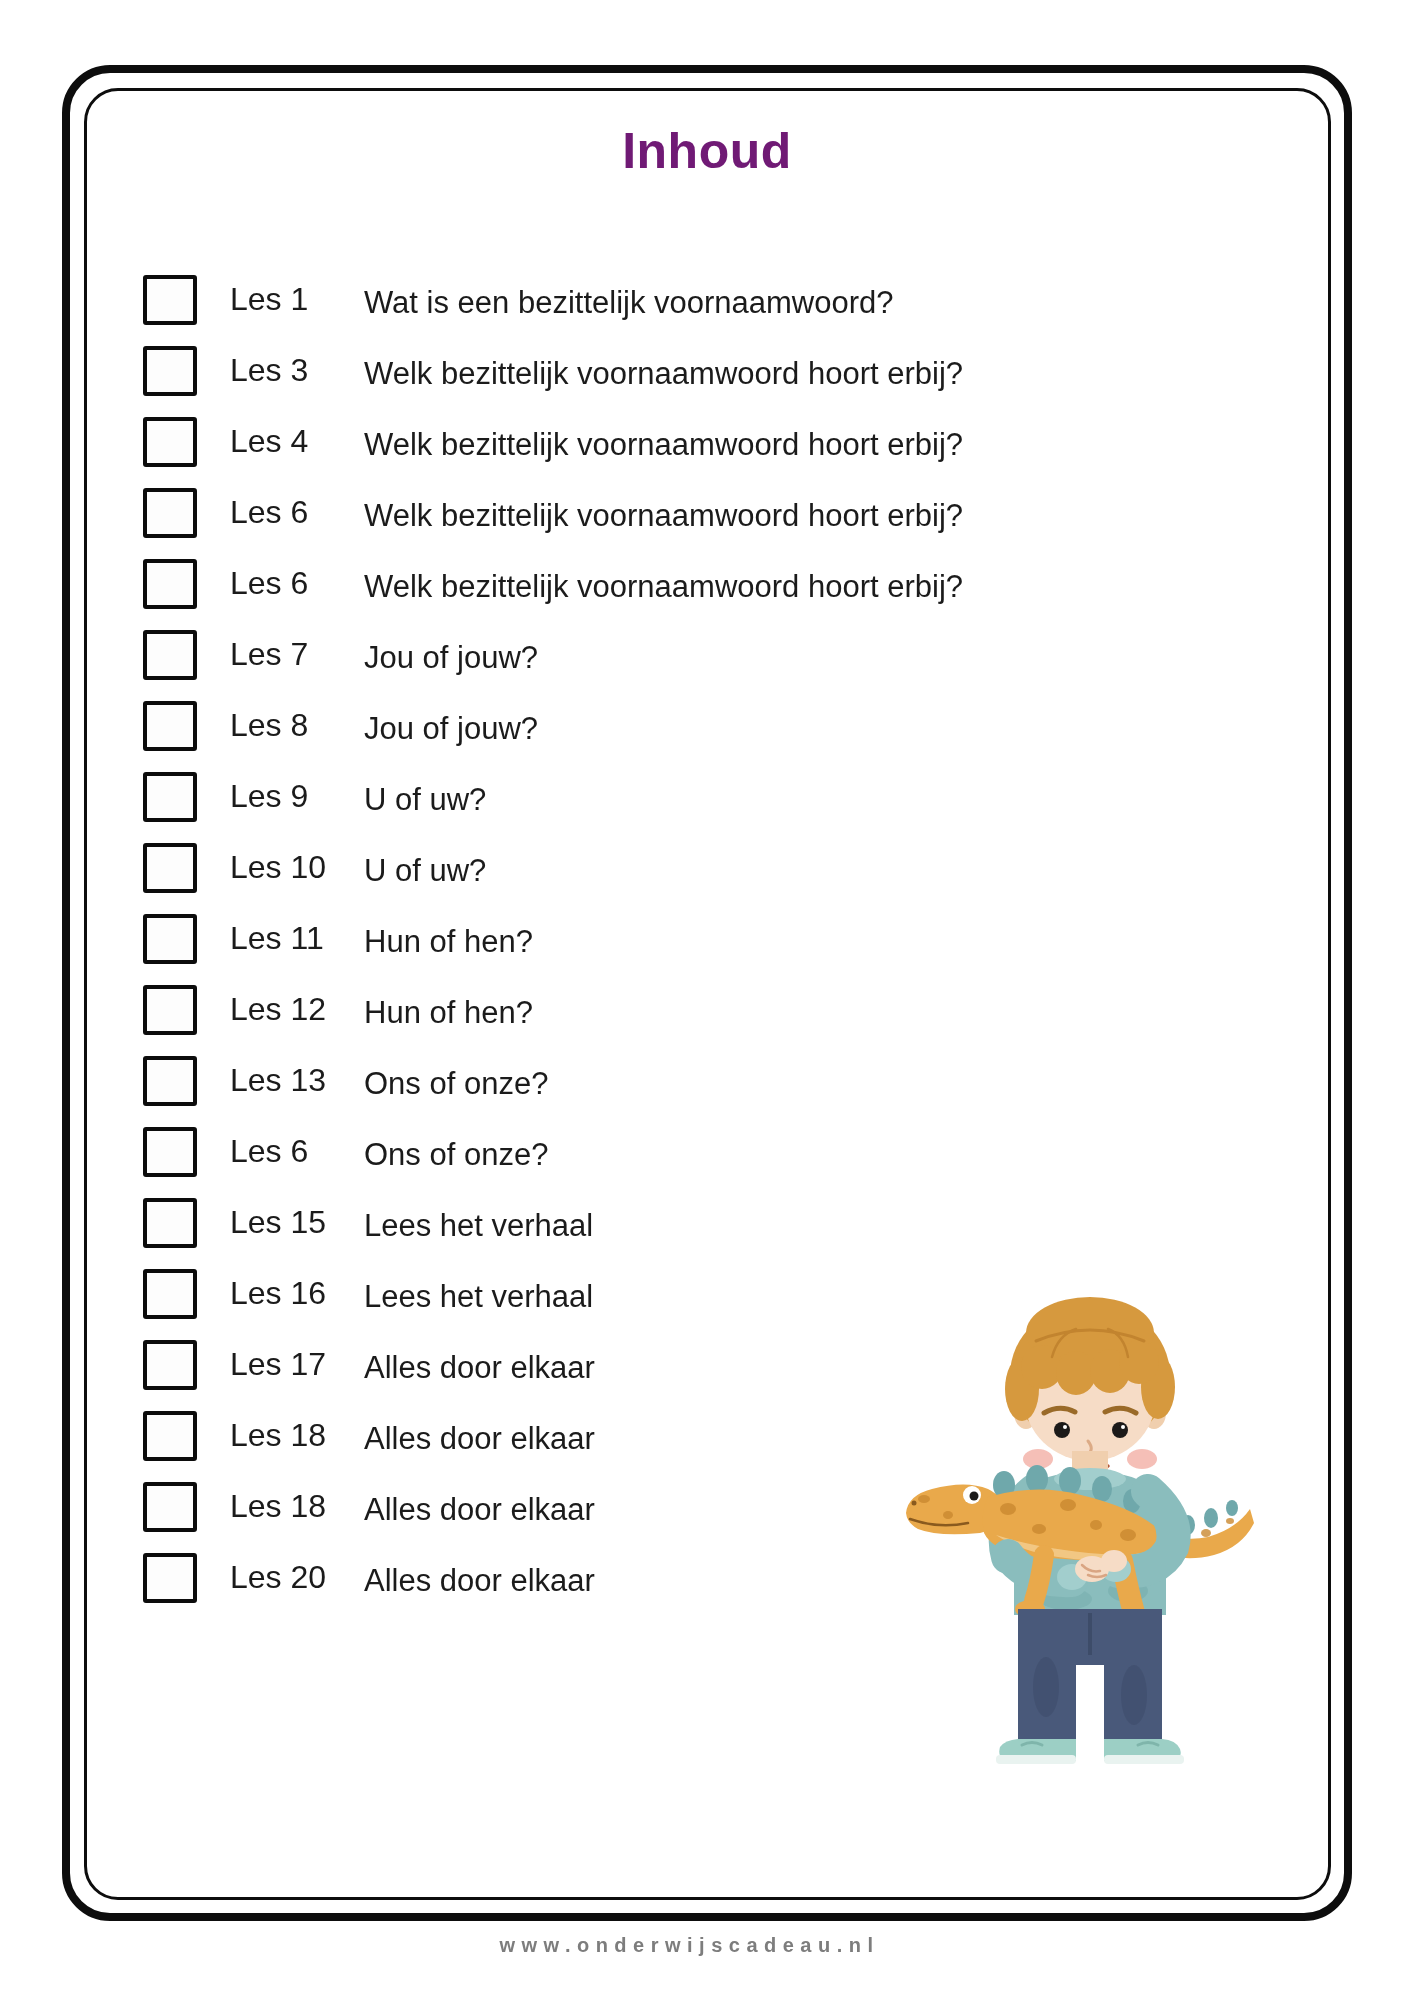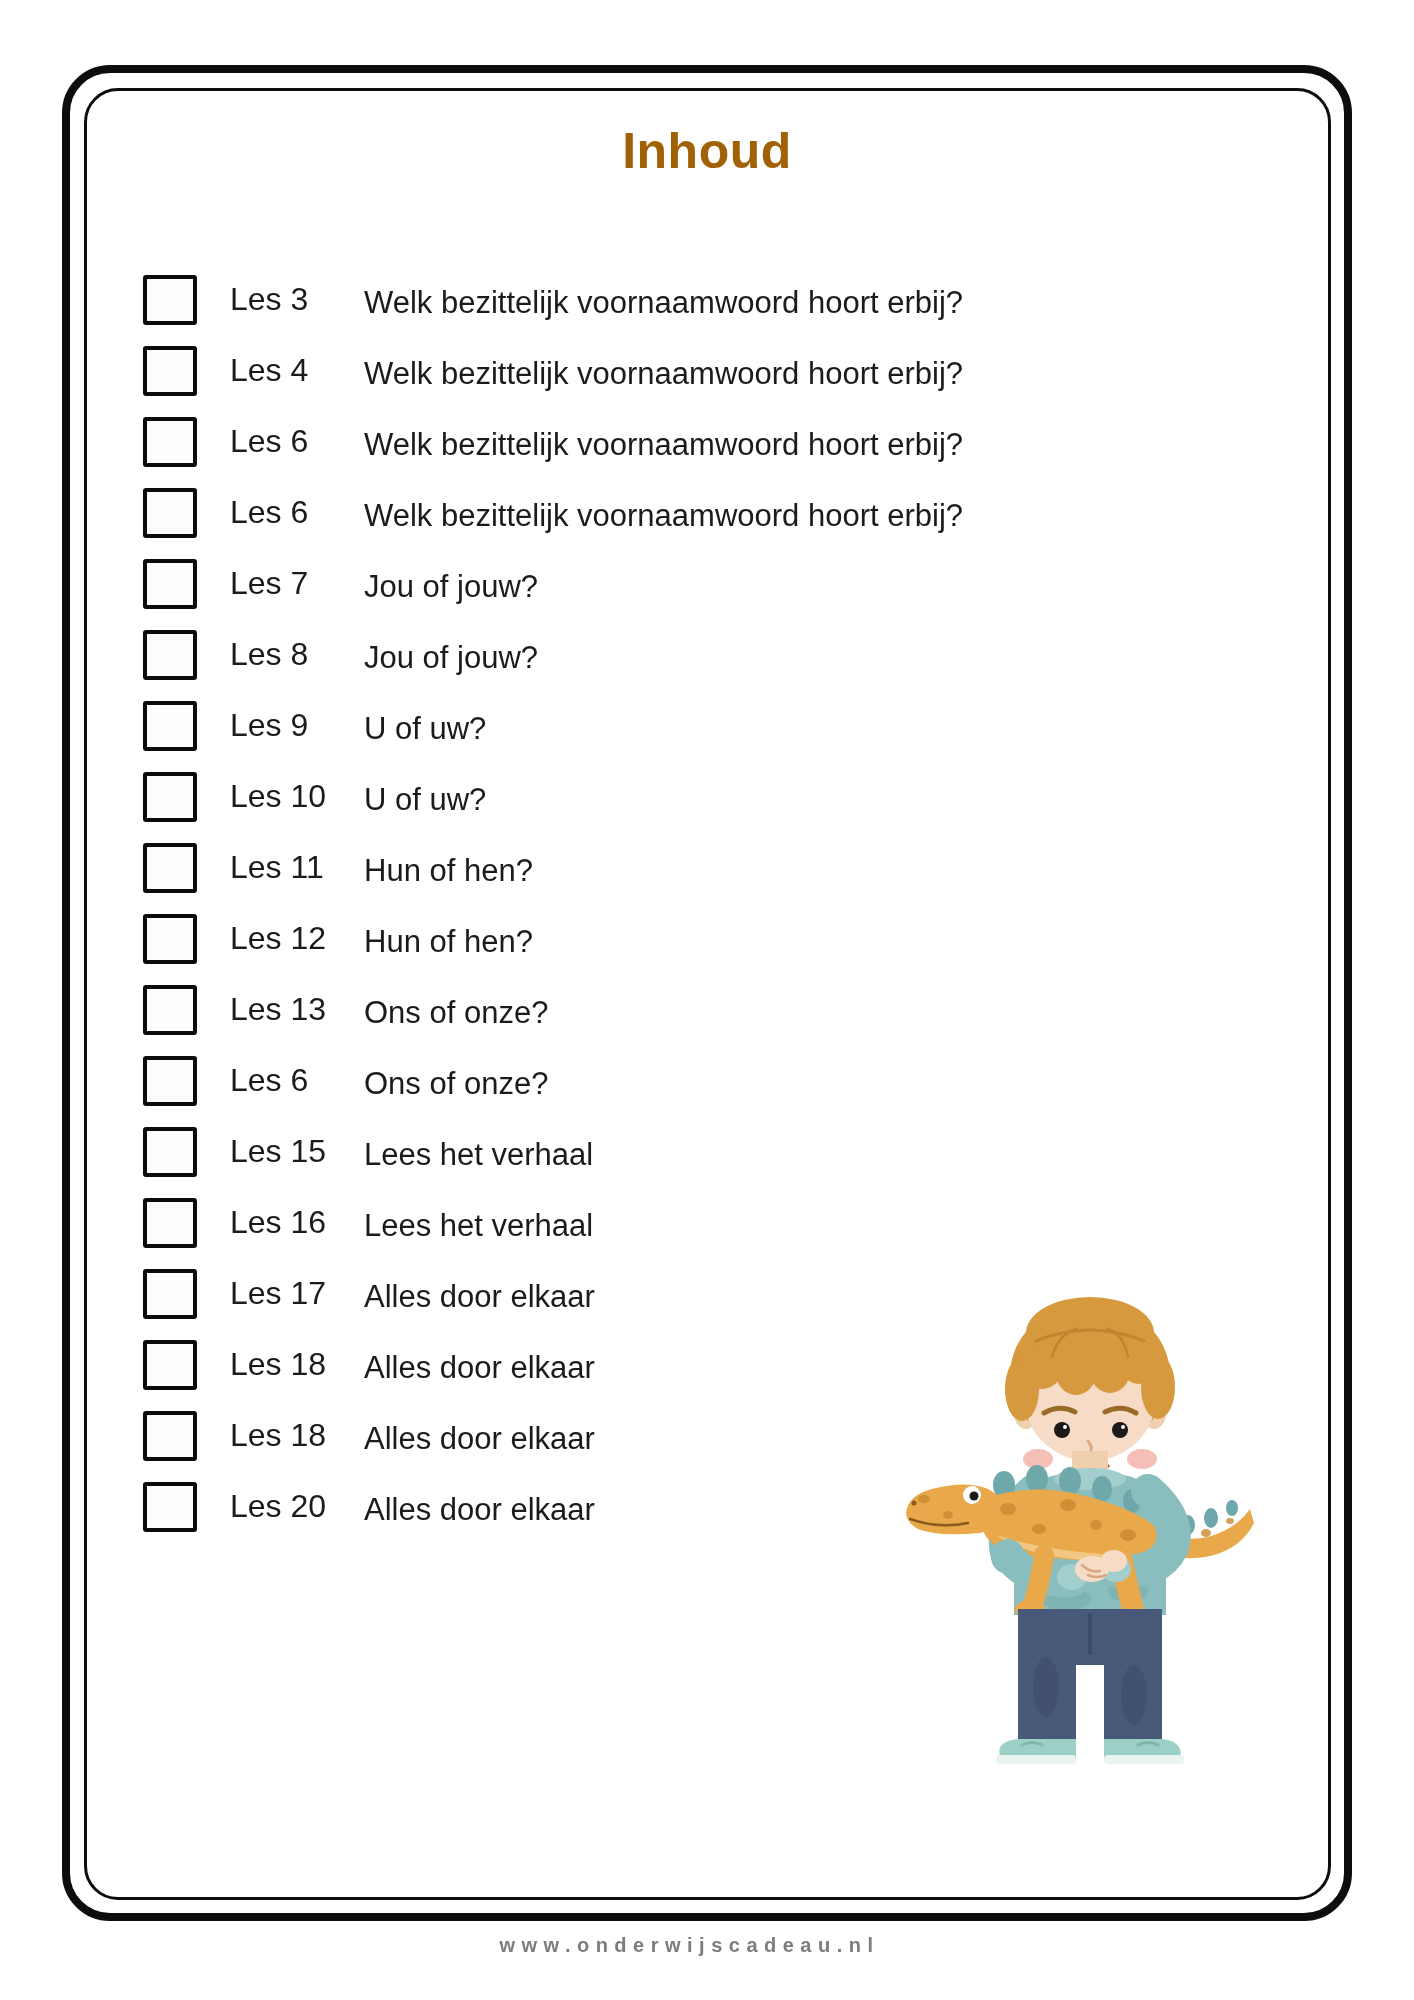--- a/index.html
+++ b/index.html
@@ -13,21 +13,21 @@
     border:8px solid #0d0d0d;border-radius:48px;box-sizing:border-box;
     background:#ffffff;
   }
   .inner-frame{
     position:absolute;left:84px;top:88px;width:1247px;height:1812px;
     border:3px solid #0d0d0d;border-radius:34px;box-sizing:border-box;
     background:#ffffff;
   }
   .page-title{
     position:absolute;left:0;top:122px;width:1414px;text-align:center;
-    font-size:50px;font-weight:bold;letter-spacing:0.5px;color:#a16207;
+    font-size:50px;font-weight:bold;letter-spacing:0.5px;color:#701a75;
   }
   .toc{
     position:absolute;left:143px;top:264px;width:1120px;
   }
   .toc-row{
     height:71px;display:flex;align-items:center;
   }
   .checkbox{
     width:46px;height:42px;border:4px solid #0c0c0c;border-radius:3px;
     background:#fdfdfd;flex:0 0 auto;box-sizing:content-box;
@@ -49,20 +49,25 @@
 </style>
 </head>
 <body>
 
 <div class="outer-frame"></div>
 <div class="inner-frame"></div>
 
 <div class="page-title">Inhoud</div>
 
 <div class="toc">
+  <div class="toc-row">
+    <div class="checkbox"></div>
+    <div class="lesson-label">Les 1</div>
+    <div class="lesson-title">Wat is een bezittelijk voornaamwoord?</div>
+  </div>
 
 
   <div class="toc-row">
     <div class="checkbox"></div>
     <div class="lesson-label">Les 3</div>
     <div class="lesson-title">Welk bezittelijk voornaamwoord hoort erbij?</div>
   </div>
 
   <div class="toc-row">
     <div class="checkbox"></div>

